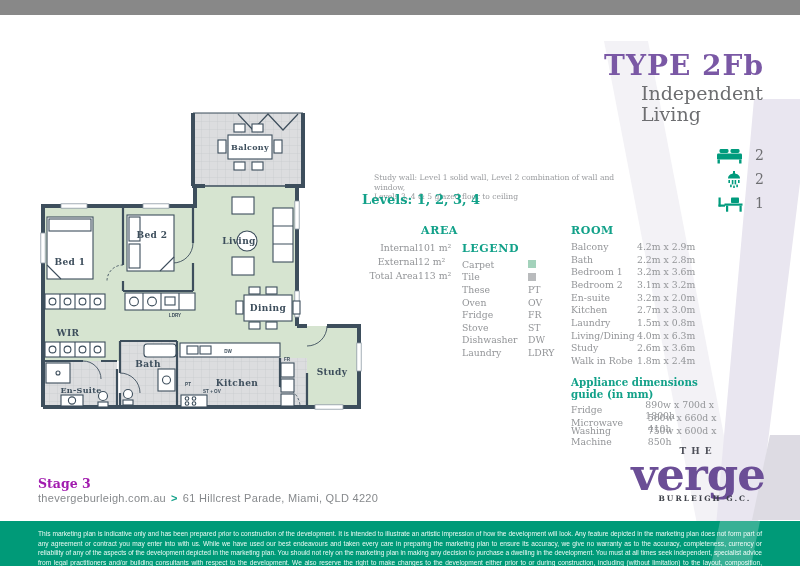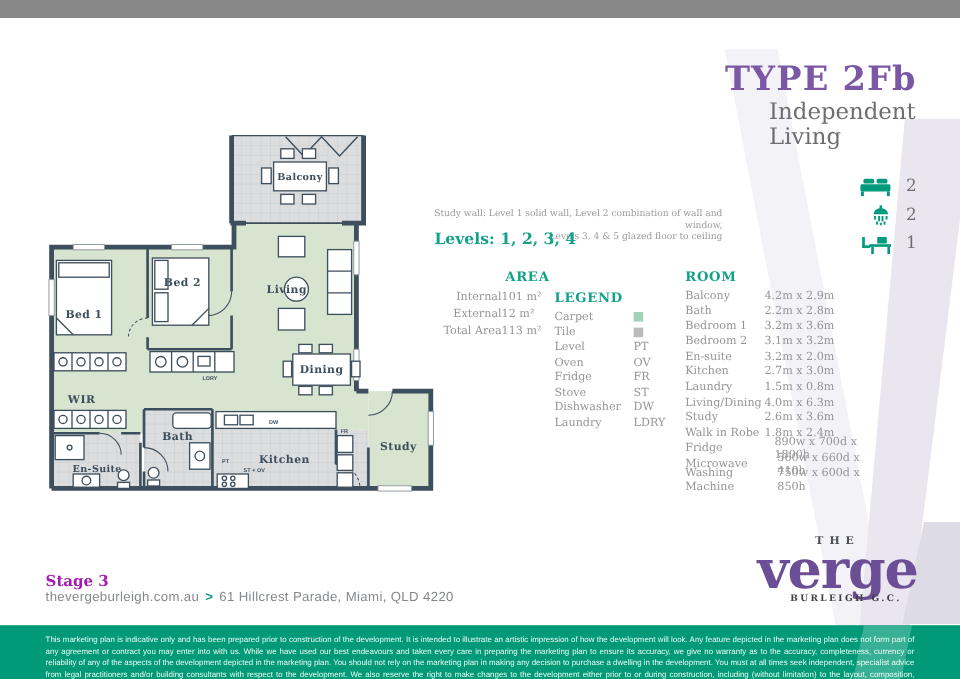--- a/index.html
+++ b/index.html
@@ -15,21 +15,21 @@
               letter-spacing:1px;z-index:2;}
   #subtitle{right:37px;top:68px;font-size:19px;color:#6d6e71;line-height:21px;z-index:2;}
 
   
   #stats{right:36px;top:128px;z-index:2;}
   .stat-row{display:flex;align-items:center;justify-content:flex-end;height:24px;gap:11px;}
   .stat-row svg{display:block;}
   .stat-val{font-size:14px;color:#6d6e71;width:10px;text-align:right;}
 
   
-  #study-note{left:352px;top:158px;font-size:7.6px;color:#999b9e;line-height:9.6px;z-index:2;width:250px;text-align:right;}
+  #study-note{left:374px;top:158px;font-size:7.6px;color:#999b9e;line-height:9.6px;z-index:2;width:250px;}
   #levels{left:362px;top:177px;font-size:13px;font-weight:bold;color:#12a189;z-index:2;}
 
   
   .col{z-index:2;}
   .col-hdr{font-size:11px;font-weight:bold;color:#12a189;letter-spacing:0.6px;height:16px;}
   .t-row{display:flex;align-items:center;font-size:9.3px;color:#939598;}
   .a-row{height:14.4px;} .a-lab{width:56px;} 
   .l-row{height:12.6px;} .l-lab{width:66px;}
   .r-row{height:12.7px;} .r-lab{width:66px;}
   .swatch{width:8px;height:8px;display:inline-block;}
@@ -150,21 +150,21 @@
     <div class="col-hdr">LEGEND</div>
     <div class="t-row l-row">
       <span class="l-lab">Carpet</span>
       <span class="swatch sw-carpet"></span>
       </div>
     <div class="t-row l-row">
       <span class="l-lab">Tile</span>
       <span class="swatch sw-tile"></span>
       </div>
     <div class="t-row l-row">
-      <span class="l-lab">Level</span>
+      <span class="l-lab">These</span>
       <span>PT</span>
       </div>
     <div class="t-row l-row">
       <span class="l-lab">Oven</span>
       <span>OV</span>
       </div>
     <div class="t-row l-row">
       <span class="l-lab">Fridge</span>
       <span>FR</span>
       </div>
@@ -218,20 +218,21 @@
       </div>
     <div class="t-row r-row">
       <span class="r-lab">Study</span>
       <span>2.6m x 3.6m</span>
       </div>
     <div class="t-row r-row">
       <span class="r-lab">Walk in Robe</span>
       <span>1.8m x 2.4m</span>
       </div>
 
+    <div id="appl-hdr">Appliance dimensions guide (in mm)</div>
     <div class="t-row ap-row">
       <span class="ap-lab">Fridge</span>
       <span>890w x 700d x 1800h</span>
       </div>
     <div class="t-row ap-row">
       <span class="ap-lab">Microwave</span>
       <span>560w x 660d x 410h</span>
       </div>
     <div class="t-row ap-row">
       <span class="ap-lab">Washing Machine</span>

